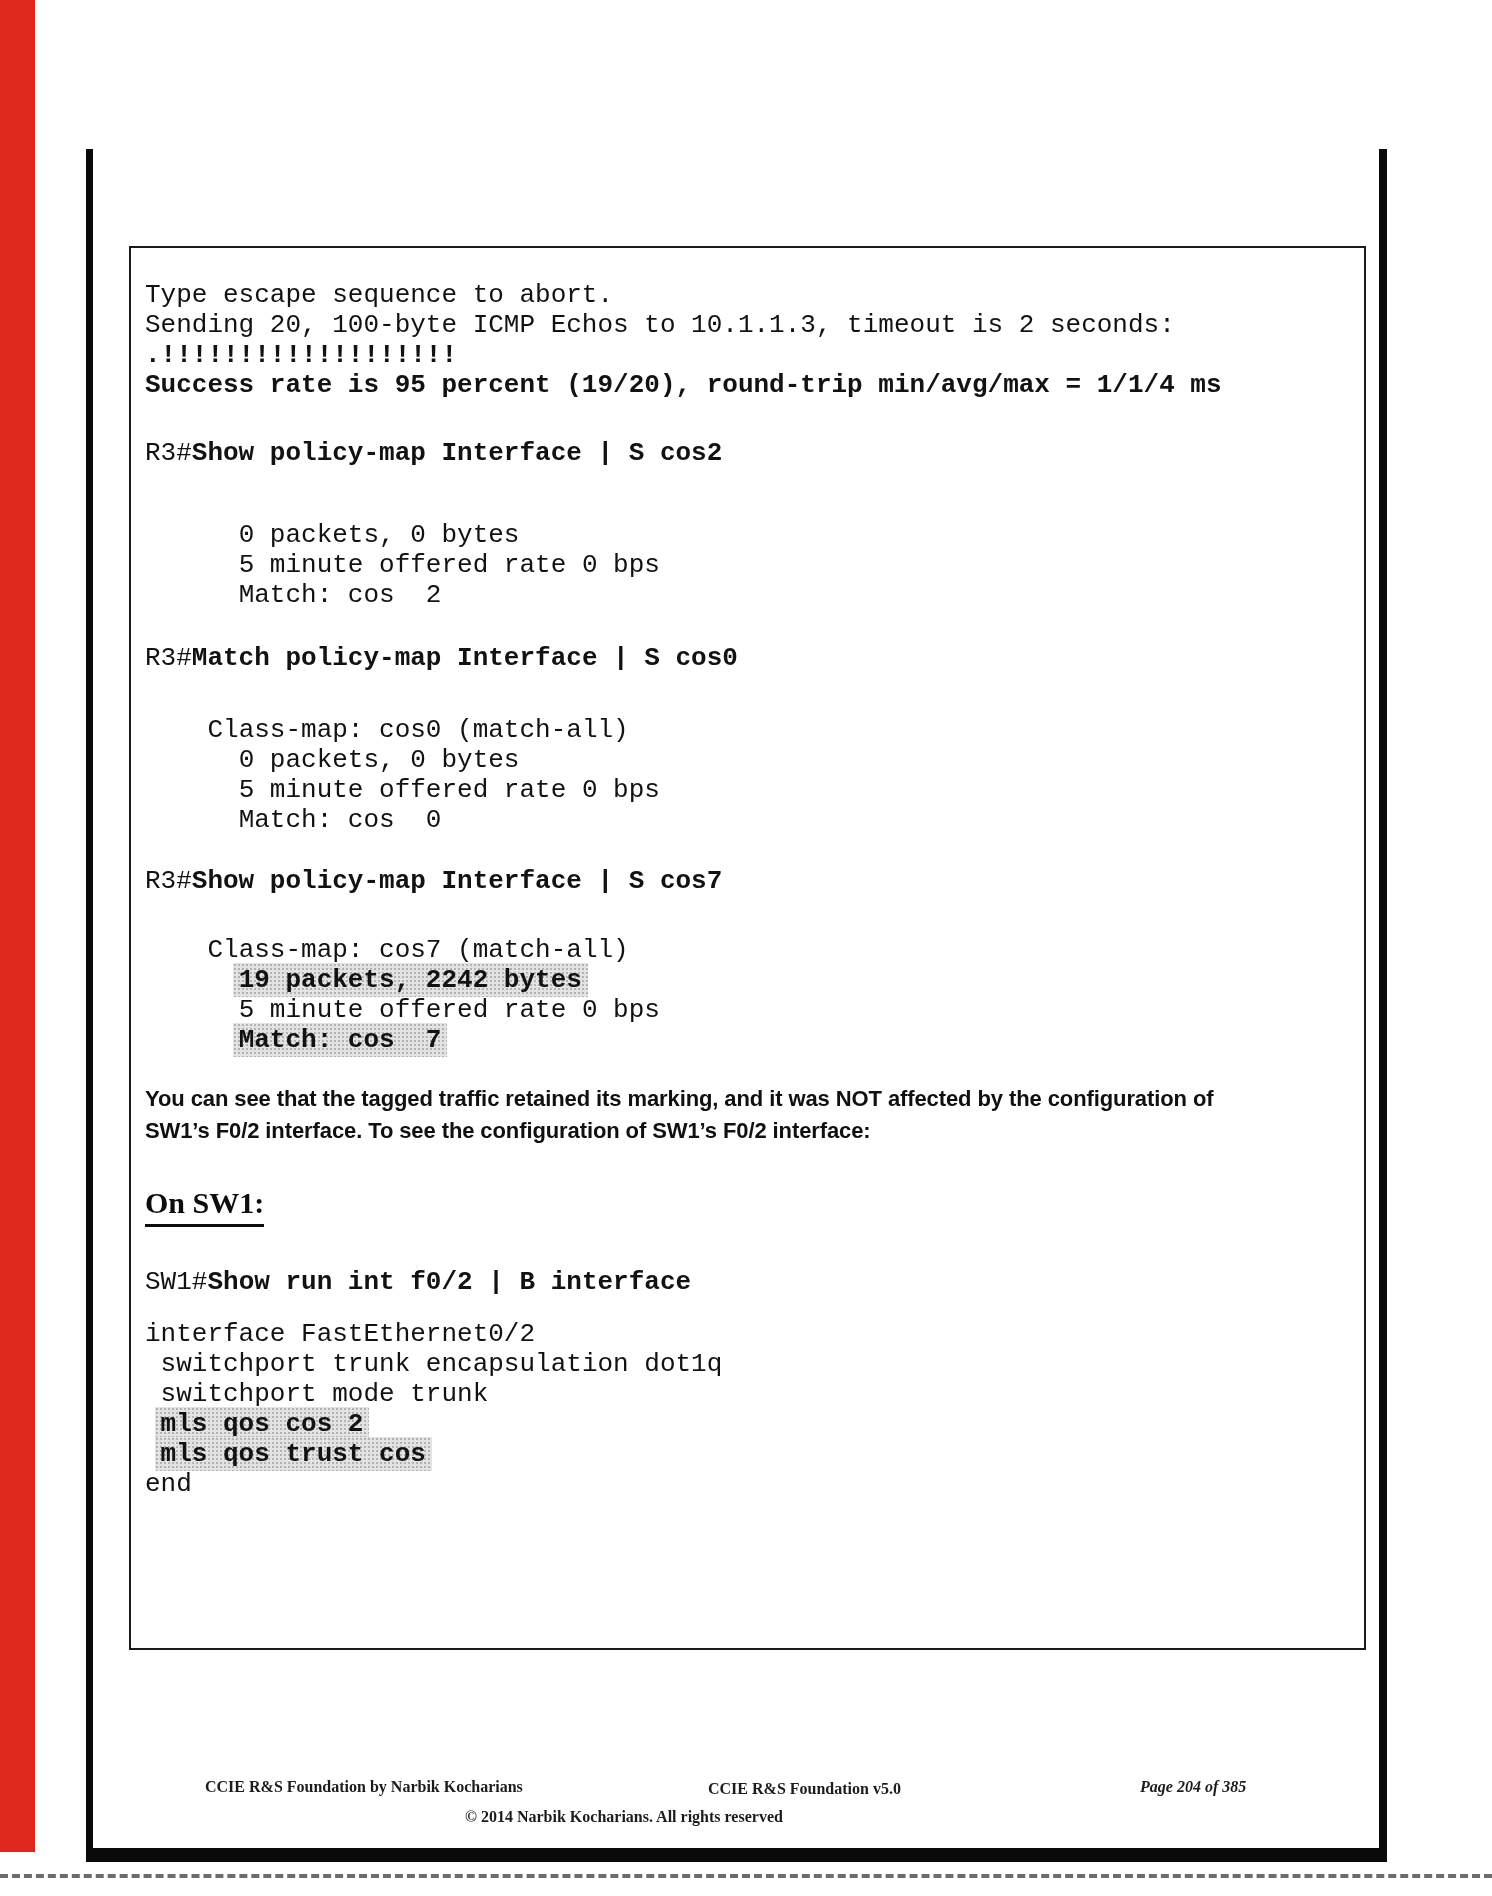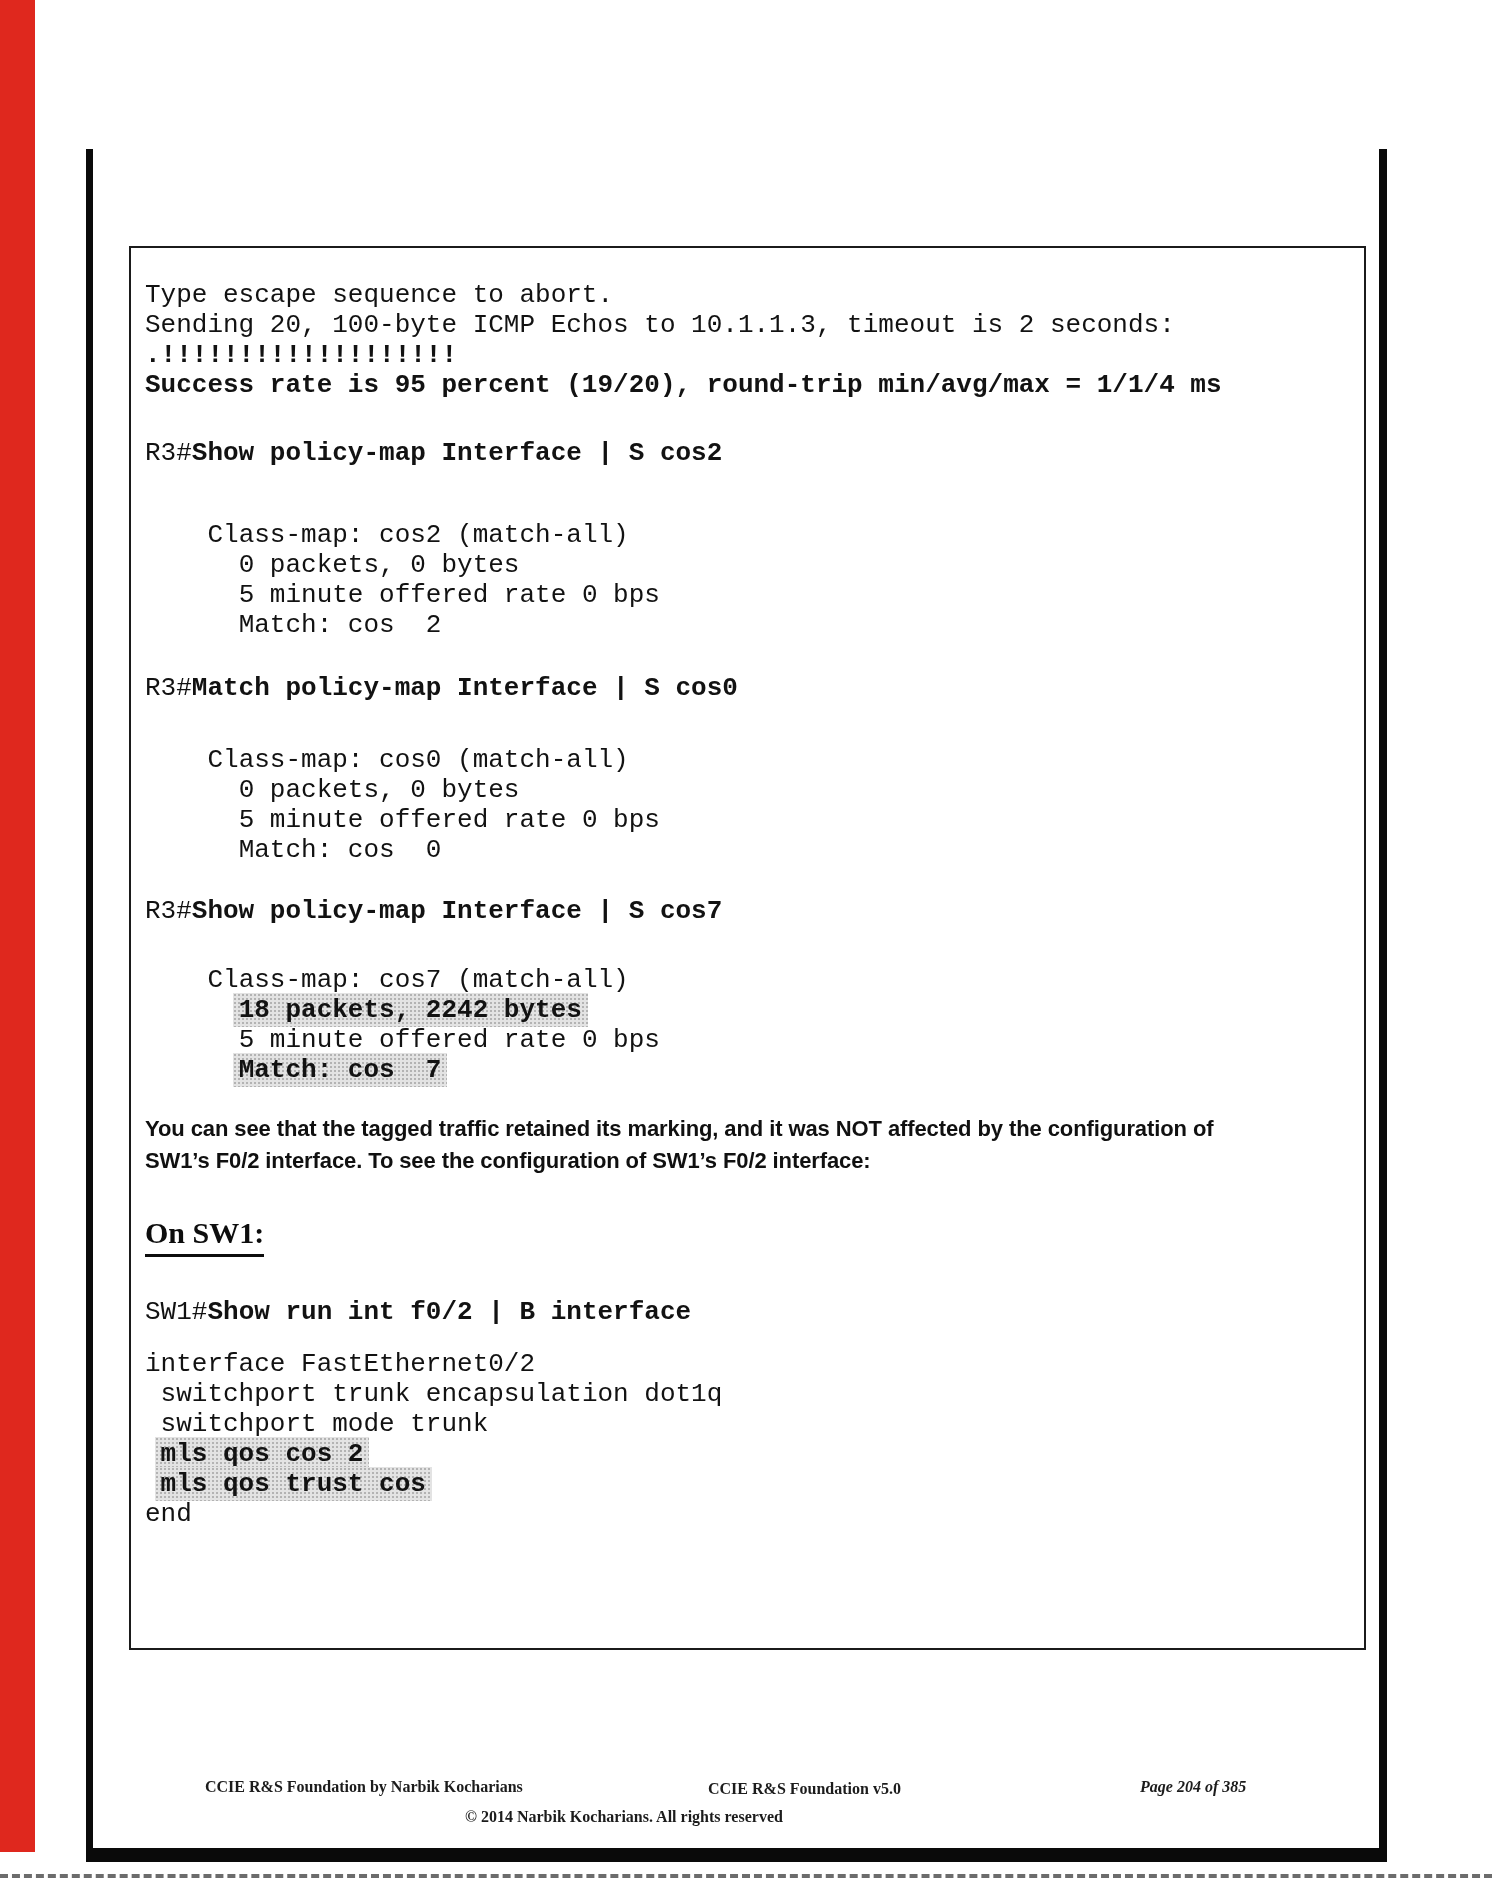--- a/index.html
+++ b/index.html
@@ -108,36 +108,35 @@
 
   <div class="content-box">
       <div class="console-block">
         <div class="console-line"><span>Type escape sequence to abort.</span></div>
         <div class="console-line"><span>Sending 20, 100-byte ICMP Echos to 10.1.1.3, timeout is 2 seconds:</span></div>
         <div class="console-line"><span class="b">.!!!!!!!!!!!!!!!!!!!</span></div>
         <div class="console-line"><span class="b">Success rate is 95 percent (19/20), round-trip min/avg/max = 1/1/4 ms</span></div>
       </div>
       <div class="console-line"><span>R3#</span><span class="b">Show policy-map Interface | S cos2</span></div>
       <div class="console-block">
-        <div class="console-line"><span>    </span><span>Class-map: cos2 (match-all)</span></div>
         <div class="console-line"><span>      </span><span>0 packets, 0 bytes</span></div>
         <div class="console-line"><span>      </span><span>5 minute offered rate 0 bps</span></div>
         <div class="console-line"><span>      </span><span>Match: cos  2</span></div>
       </div>
       <div class="console-line"><span>R3#</span><span class="b">Match policy-map Interface | S cos0</span></div>
       <div class="console-block">
         <div class="console-line"><span>    </span><span>Class-map: cos0 (match-all)</span></div>
         <div class="console-line"><span>      </span><span>0 packets, 0 bytes</span></div>
         <div class="console-line"><span>      </span><span>5 minute offered rate 0 bps</span></div>
         <div class="console-line"><span>      </span><span>Match: cos  0</span></div>
       </div>
       <div class="console-line"><span>R3#</span><span class="b">Show policy-map Interface | S cos7</span></div>
       <div class="console-block">
         <div class="console-line"><span>    </span><span>Class-map: cos7 (match-all)</span></div>
-        <div class="console-line"><span>      </span><span class="b hl">18 packets, 2242 bytes</span></div>
+        <div class="console-line"><span>      </span><span class="b hl">19 packets, 2242 bytes</span></div>
         <div class="console-line"><span>      </span><span>5 minute offered rate 0 bps</span></div>
         <div class="console-line"><span>      </span><span class="b hl">Match: cos  7</span></div>
       </div>
       <div class="paragraph">
         <div>You can see that the tagged traffic retained its marking, and it was NOT affected by the configuration of</div>
         <div>SW1’s F0/2 interface. To see the configuration of SW1’s F0/2 interface:</div>
       </div>
       <div class="section-heading"><span class="u">On SW1:</span></div>
       <div class="console-line"><span>SW1#</span><span class="b">Show run int f0/2 | B interface</span></div>
       <div class="console-block">

